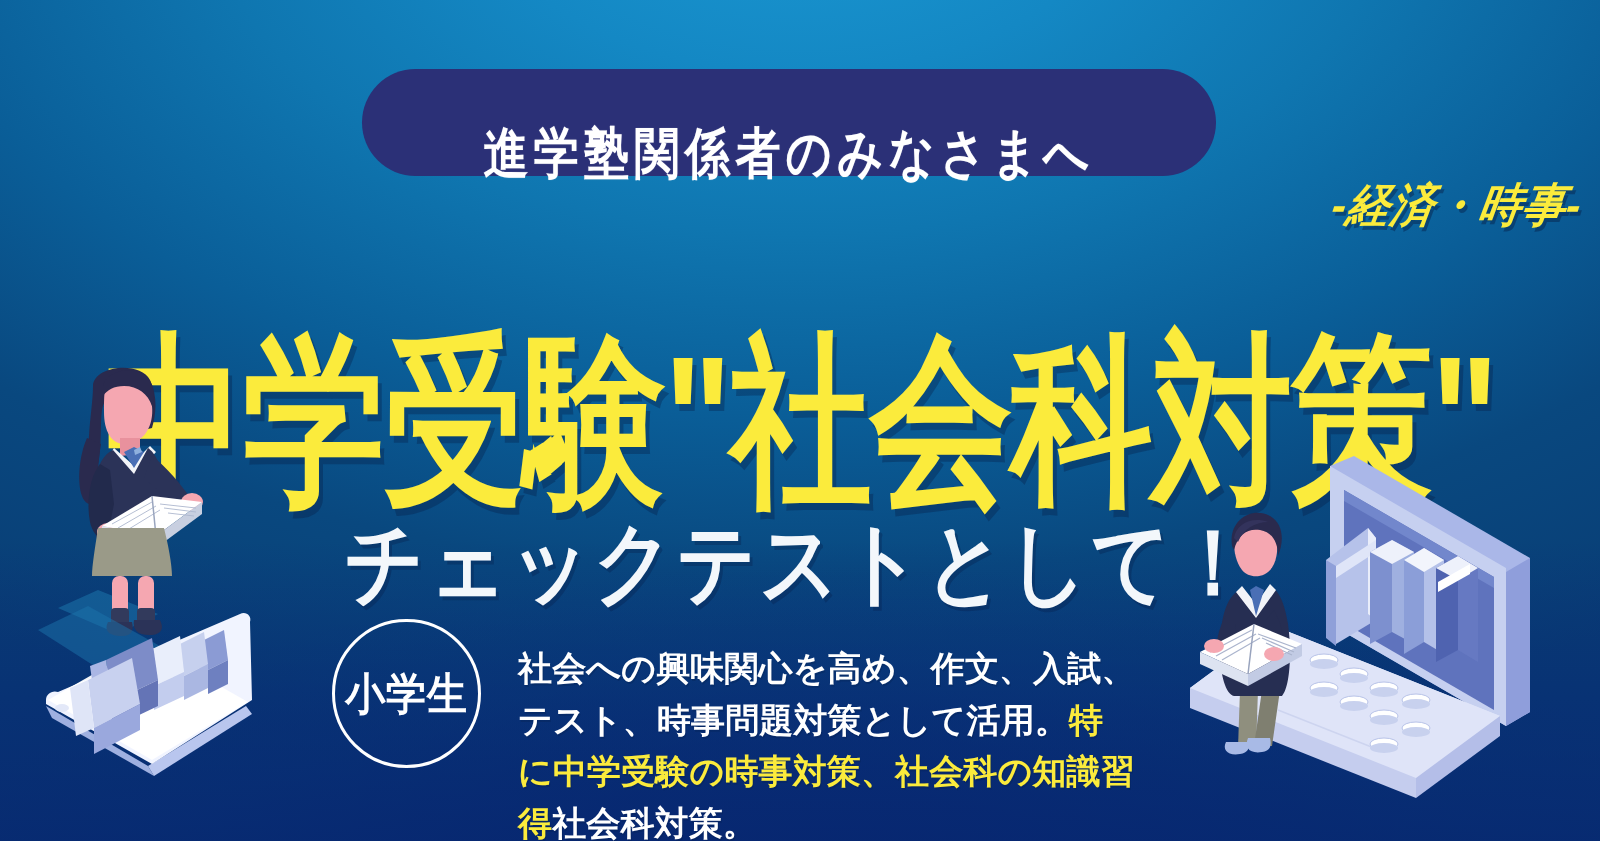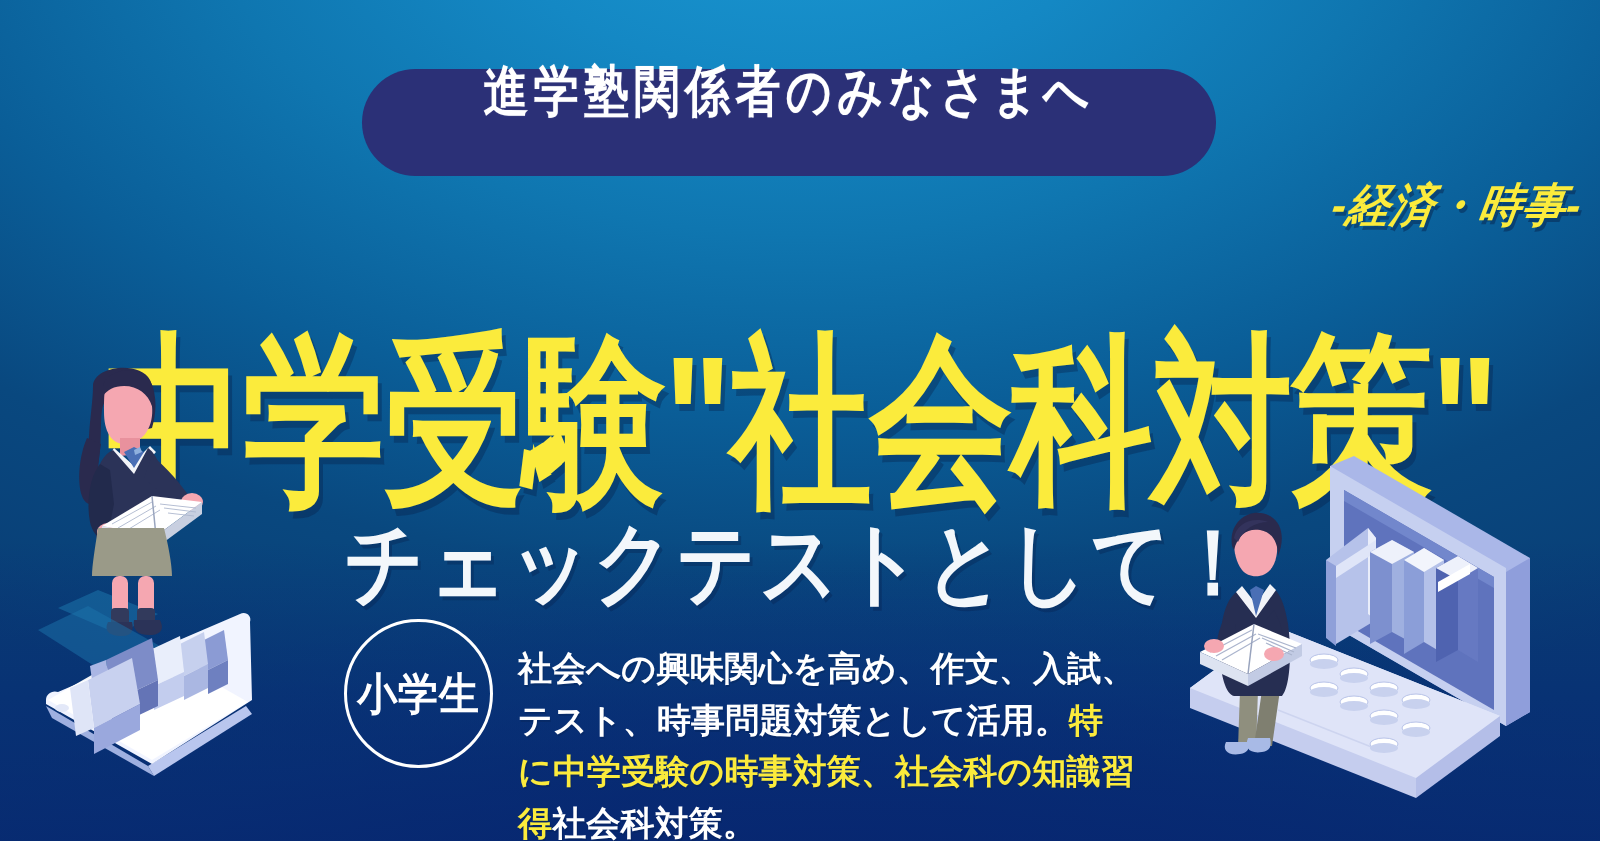--- a/index.html
+++ b/index.html
@@ -22,21 +22,21 @@
   #bg-shade2{
     position:absolute;left:0;right:0;bottom:0;height:300px;
     background:linear-gradient(to bottom, rgba(7,40,115,0) 0%, rgba(7,40,115,.55) 55%, rgba(7,38,112,.78) 100%);
     pointer-events:none;
   }
 
   
   #eyebrow-pill{
     position:absolute;left:362px;top:69px;width:854px;height:107px;
     background:#2b3077;border-radius:54px;
-    display:flex;align-items:flex-start;justify-content:center;
+    display:flex;align-items:flex-end;justify-content:center;
   }
   #eyebrow-text{
     color:#ffffff;font-size:45px;font-weight:700;letter-spacing:.12em;
     transform:scaleY(1.22);transform-origin:center;
     white-space:nowrap;line-height:1;
     text-shadow:0 0 1px rgba(255,255,255,.4);
   }
 
   
   #corner-tag{
@@ -60,21 +60,21 @@
   #subheadline{
     position:absolute;left:0;right:0;top:452px;text-align:center;
     color:#f3f7fb;font-size:78px;font-weight:700;line-height:1;
     letter-spacing:.04em;white-space:nowrap;
     transform:scaleY(1.16);transform-origin:top center;
     text-shadow:3px 4px 0 rgba(5,28,68,.30);
   }
 
   
   #grade-badge{
-    position:absolute;left:344px;top:619px;width:143px;height:143px;
+    position:absolute;left:332px;top:619px;width:143px;height:143px;
     border:3px solid #ffffff;border-radius:50%;
     display:flex;align-items:center;justify-content:center;
   }
   #grade-badge-label{
     color:#ffffff;font-size:40px;font-weight:700;letter-spacing:.02em;
     line-height:1;white-space:nowrap;
     transform:scaleY(1.1);
   }
 
   

